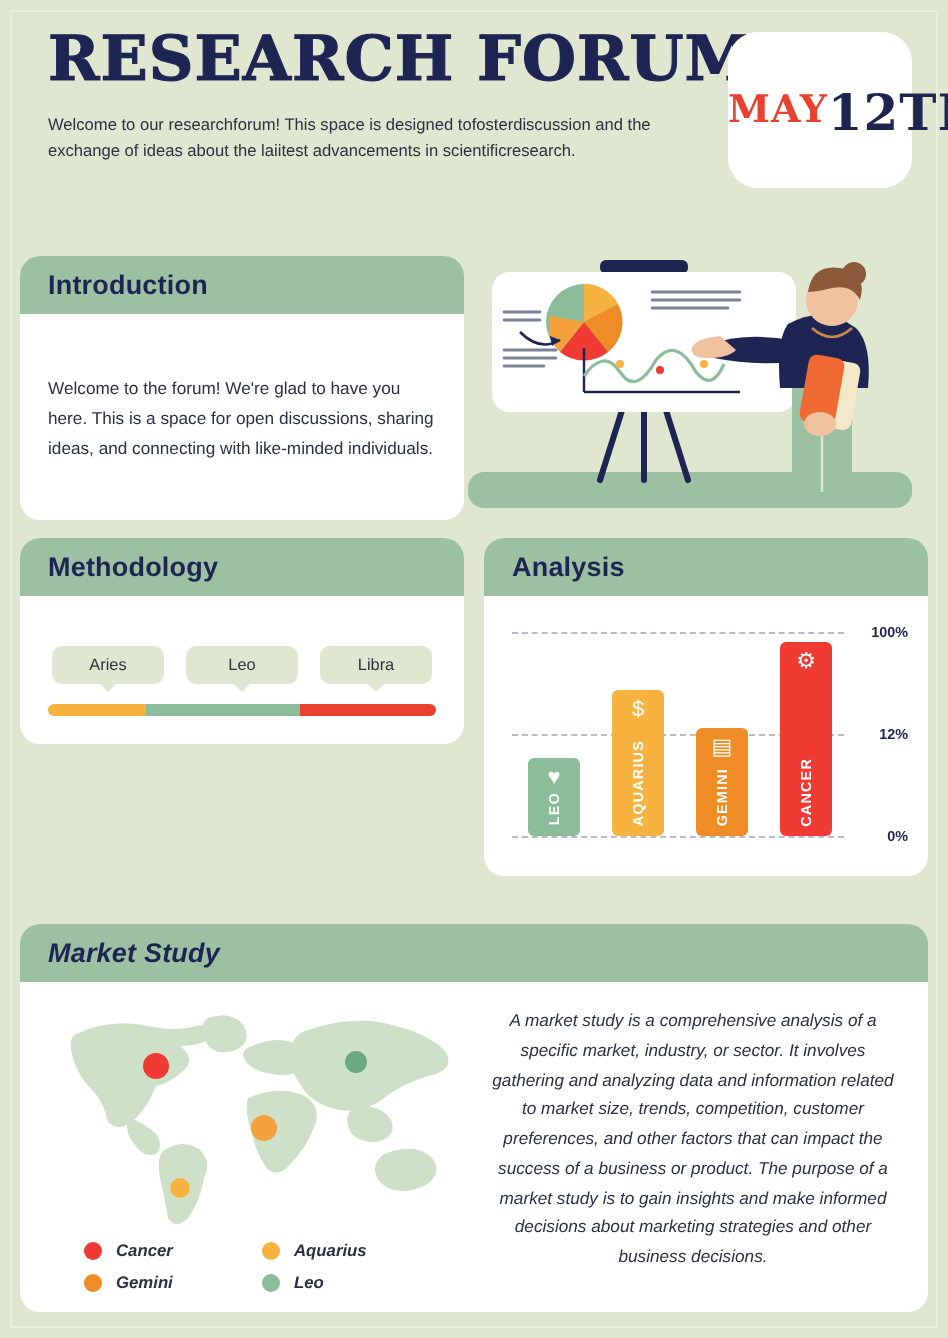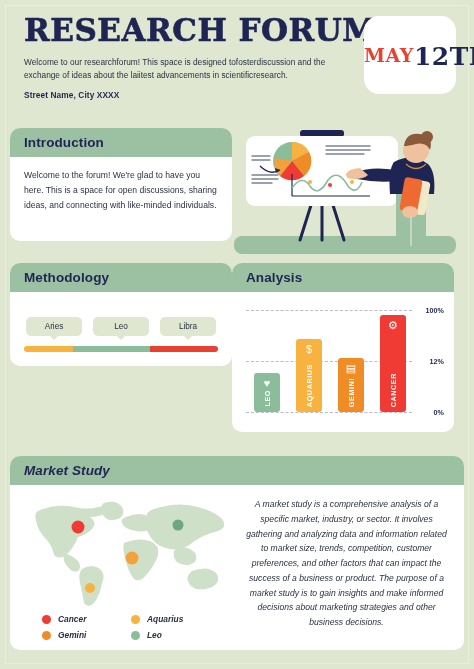--- a/index.html
+++ b/index.html
@@ -70,25 +70,25 @@
   }
   .card-head h2 {
     font-size: 13.5px; font-weight: bold; color: #1f2553; letter-spacing: 0.1px;
   }
   .card-body { padding: 11px 14px 14px 14px; }
   .body-text { font-size: 8.6px; line-height: 1.72; color: #2a3142; }
 
   
   .row1 { display: flex; gap: 2px; align-items: flex-start; margin-top: 2px; }
   .intro-card { width: 222px; }
-  .intro-card .card-body { min-height: 84px; }
+  .intro-card .card-body { min-height: 84px; margin-top: 19px; }
   .illus-wrap { position: relative; width: 222px; height: 126px; }
 
   
-  .row2 { display: flex; margin-top: 9px; align-items: flex-start; }
+  .row2 { display: flex; gap: 10px; margin-top: 9px; align-items: flex-start; }
   .method-card { width: 222px; }
   .analysis-card { width: 222px; }
 
   .tags { display: flex; justify-content: space-between; margin-top: 14px; padding: 0 2px; }
   .tag {
     position: relative;
     background: #dfe7d0;
     color: #2a3142;
     font-size: 8.2px;
     padding: 5px 12px;
@@ -155,21 +155,20 @@
 </style>
 </head>
 <body>
 
 <div class="poster">
   <div class="frame"></div>
 
   <div class="header">
     <div class="title">RESEARCH FORUM</div>
     <div class="welcome">Welcome to our researchforum! This space is designed tofosterdiscussion and the exchange of ideas about the laiitest advancements in scientificresearch.</div>
-    <div class="street">Street Name, City XXXX</div>
 
     <div class="date-badge">
       <div class="date-month">MAY</div>
       <div class="date-day">12TH</div>
       <div class="date-time">05:00 P.M.</div>
     </div>
   </div>
 
   <div class="row1">
     <div class="card intro-card">

